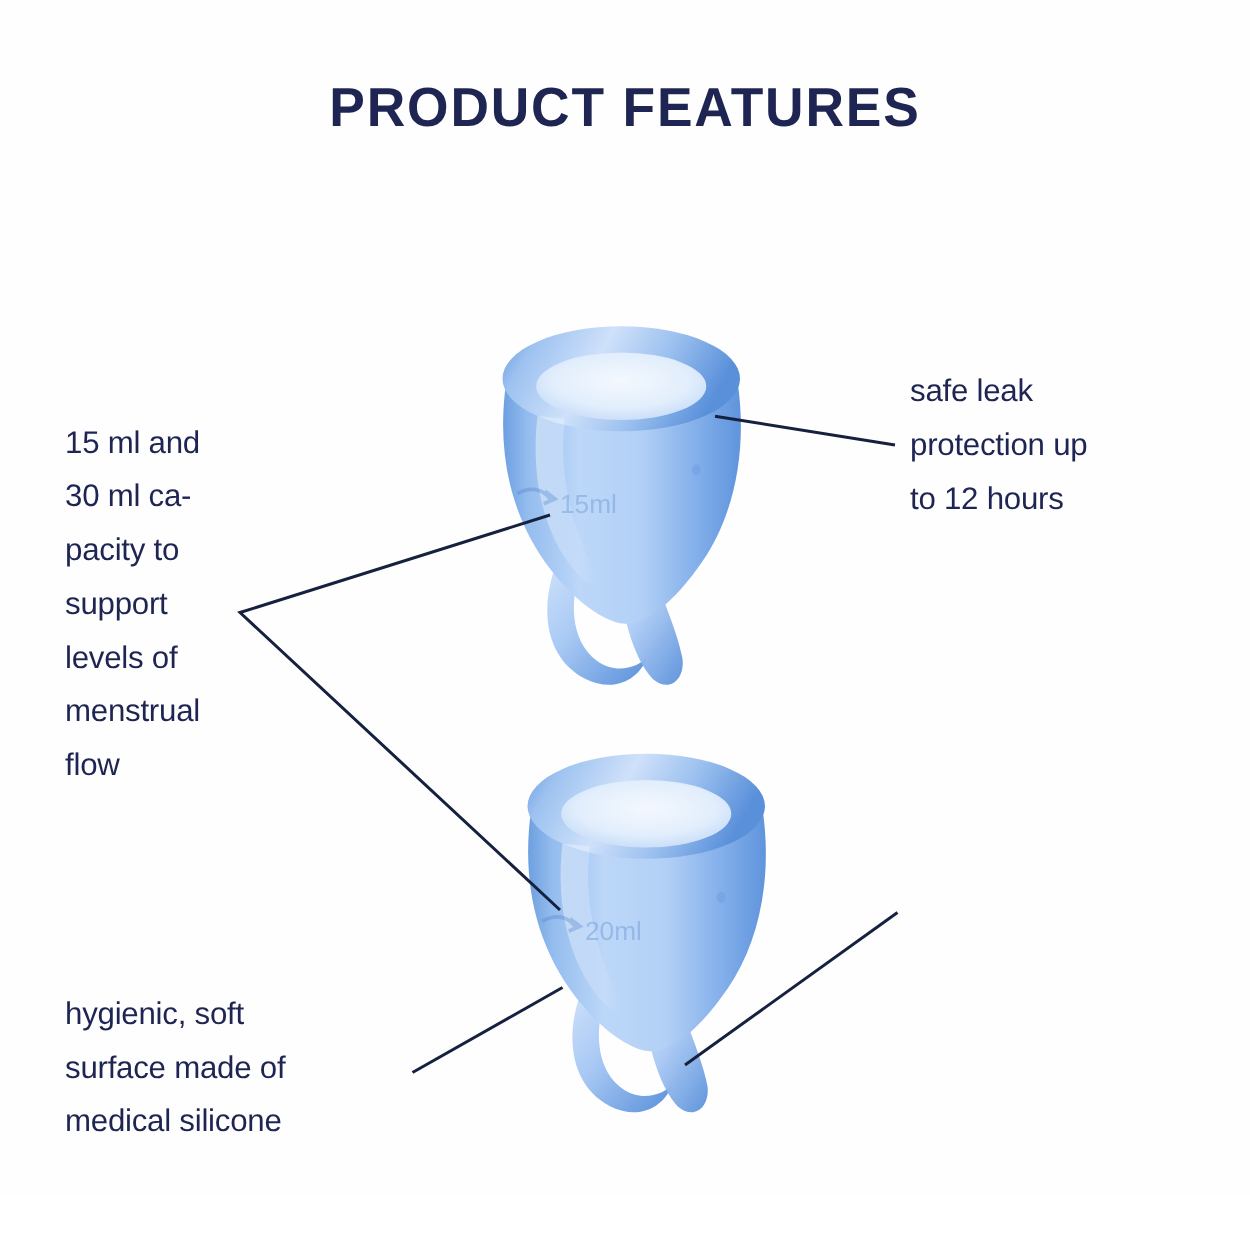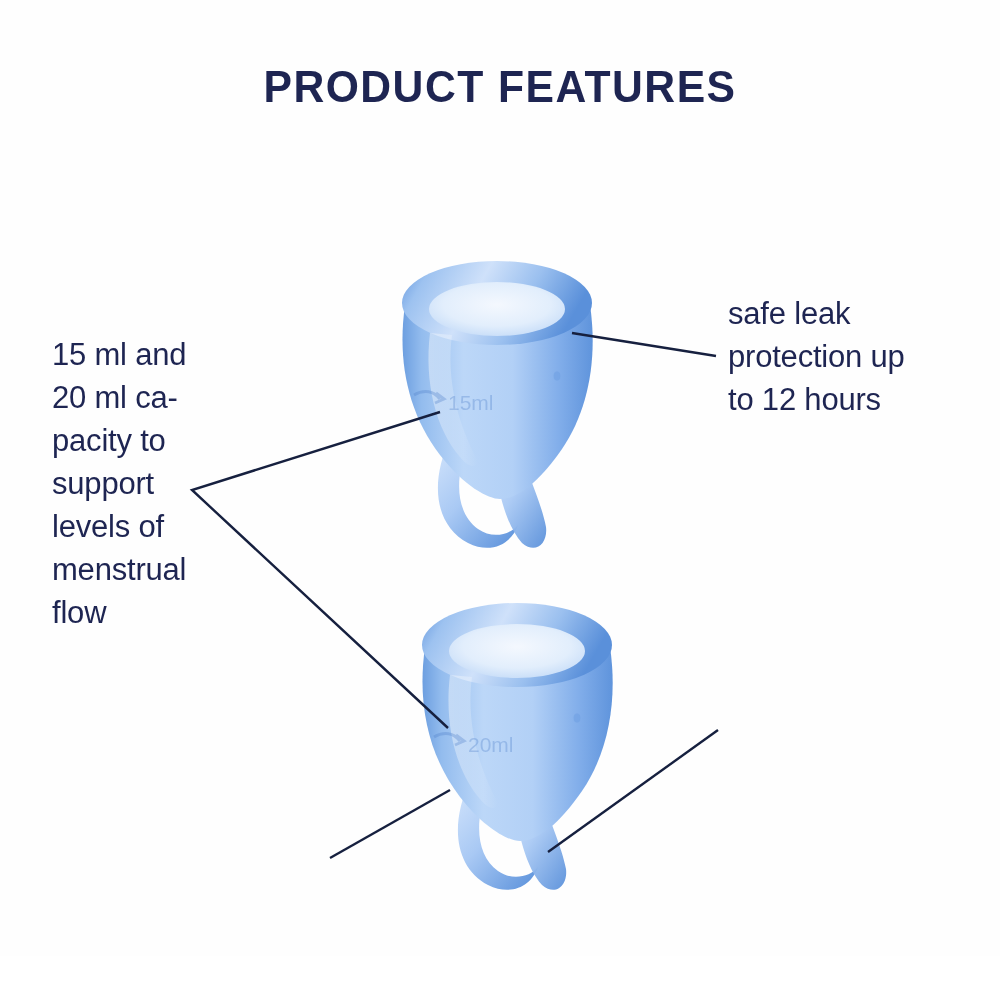--- a/index.html
+++ b/index.html
@@ -31,21 +31,21 @@
     letter-spacing: 1.5px;
     transform: scaleX(0.97);
   }
 
   
   .caption {
     position: absolute;
     color: #1e2552;
     font-family: "Liberation Sans", sans-serif;
     font-weight: 400;
-    font-size: 31px;
+    font-size: 25px;
     line-height: 43px;
     white-space: pre-line;
     letter-spacing: -0.2px;
   }
   #cap-capacity   { left: 52px;  top: 333px; width: 240px; }
   #cap-leak       { left: 728px; top: 292px; width: 260px; }
   #cap-handle     { left: 728px; top: 668px; width: 252px; }
   #cap-silicone   { left: 52px;  top: 790px; width: 300px; }
 
   
@@ -205,26 +205,29 @@
     <polyline points="440,412 192,490 448,728"></polyline>
 
     <line x1="572" y1="333" x2="716" y2="356"></line>
 
     <line x1="548" y1="852" x2="718" y2="730"></line>
 
     <line x1="330" y1="858" x2="450" y2="790"></line>
   </svg>
 
   <div class="caption" id="cap-capacity">15 ml and
-20 ml ca-
+30 ml ca-
 pacity to
 support
 levels of
 menstrual
 flow</div>
 
   <div class="caption" id="cap-leak">safe leak
 protection up
 to 12 hours</div>
 
 
+  <div class="caption" id="cap-silicone">hygienic, soft
+surface made of
+medical silicone</div>
 
 </div>
 
 </body></html>

